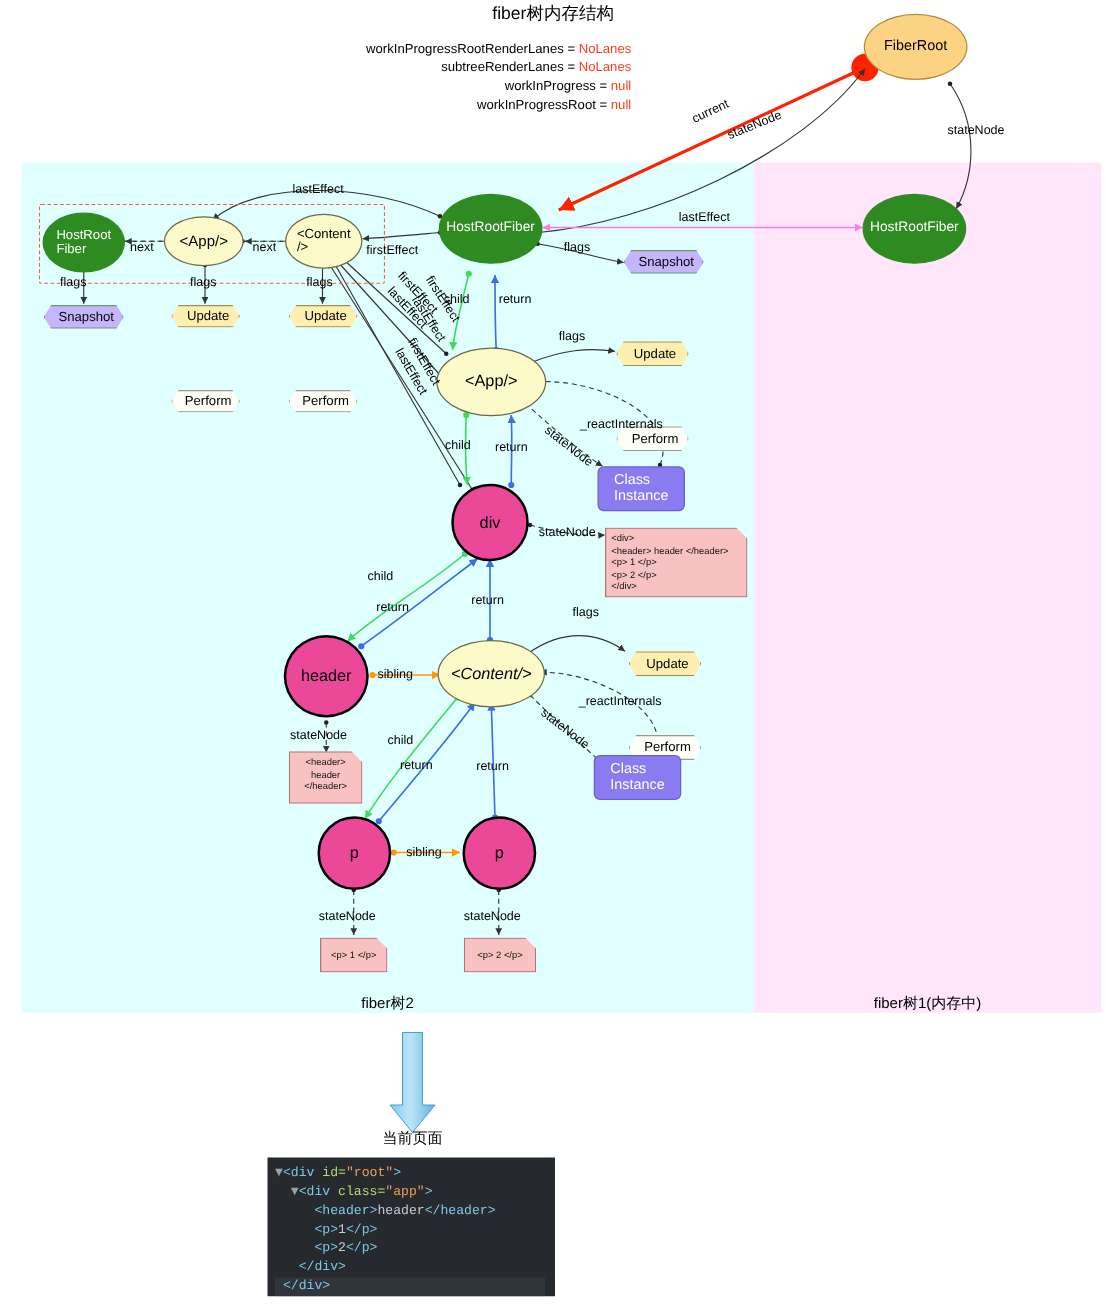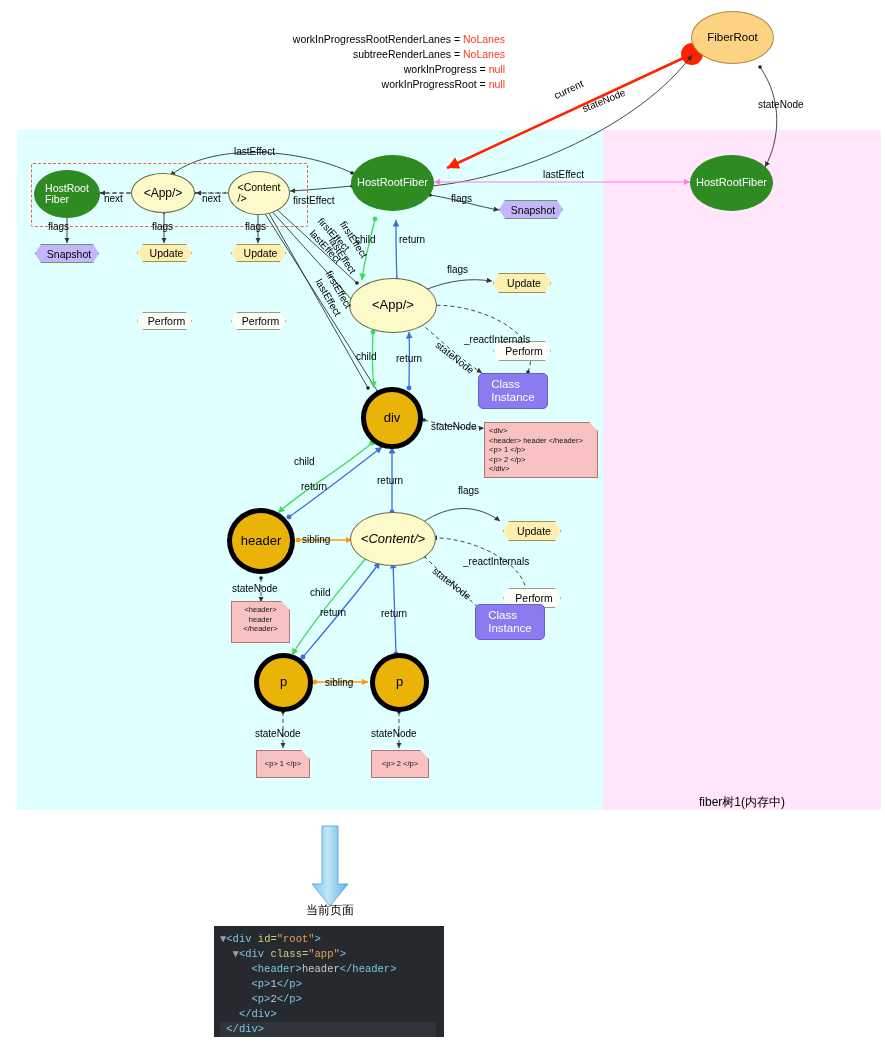--- a/index.html
+++ b/index.html
@@ -74,22 +74,22 @@
     background: #fcfac8;
     border: 1px solid #6b6b4a;
     color: #000;
   }
   .n-orange {
     background: #fcd283;
     border: 1px solid #b08a3e;
     color: #000;
   }
   .n-white {
-    background: #eab308;
-    border: 5px solid #000000;
+    background: #ec4899;
+    border: 2px solid #000000;
     color: #000;
   }
 
   
   #effect-box {
     position: absolute;
     left: 31px; top: 163px;
     width: 277px; height: 64px;
     border: 1.4px dashed #ff5a3c;
     border-radius: 2px;
@@ -298,20 +298,21 @@
 
       <path d="M283,712 L283,748" stroke-dasharray="4 3" marker-start="url(#dot)" marker-end="url(#ah)"></path>
       <path d="M399,712 L399,748" stroke-dasharray="4 3" marker-start="url(#dot)" marker-end="url(#ah)"></path>
     </g>
 
     <g>
       <path d="M322,826 L338,826 L338,884 L348,884 L330,906 L312,884 L322,884 Z" fill="url(#bluearrow)" stroke="#4a9fcf" stroke-width="0.8"></path>
     </g>
   </svg>
 
+  <div class="title" id="doc-title">fiber树内存结构</div>
 
   <div id="props">
     <div><span>workInProgressRootRenderLanes = </span><span class="v">NoLanes</span></div>
     <div><span>subtreeRenderLanes = </span><span class="v">NoLanes</span></div>
     <div><span>workInProgress = </span><span class="v">null</span></div>
     <div><span>workInProgressRoot = </span><span class="v">null</span></div>
   </div>
 
   <div id="effect-box"></div>
 
@@ -415,20 +416,21 @@
   <div class="elabel" style="left:464px;top:334px;">_reactInternals</div>
   <div class="elabel" style="left:463px;top:556px;">_reactInternals</div>
 
   <div class="elabel" style="left:313px;top:229px;transform:rotate(47deg);">firstEffect</div>
   <div class="elabel" style="left:305px;top:241px;transform:rotate(47deg);">lastEffect</div>
   <div class="elabel" style="left:318px;top:284px;transform:rotate(60deg);">firstEffect</div>
   <div class="elabel" style="left:308px;top:292px;transform:rotate(60deg);">lastEffect</div>
   <div class="elabel" style="left:333px;top:234px;transform:rotate(57deg);">firstEffect</div>
   <div class="elabel" style="left:322px;top:250px;transform:rotate(57deg);">lastEffect</div>
 
+  <div class="title caption" style="left:17px;top:794px;width:586px;">fiber树2</div>
   <div class="title caption" style="left:603px;top:794px;width:278px;">fiber树1(内存中)</div>
 
   <div class="title" style="left:270px;top:902px;width:120px;font-size:12px;">当前页面</div>
 
   <div id="code-panel">
     <div class="ln"><span class="tri">▼</span><span class="tw">&lt;div </span><span class="at">id=</span><span class="st">"root"</span><span class="tw">&gt;</span></div>
     <div class="ln">  <span class="tri">▼</span><span class="tw">&lt;div </span><span class="at">class=</span><span class="st">"app"</span><span class="tw">&gt;</span></div>
     <div class="ln">     <span class="tw">&lt;header&gt;</span><span class="pn">header</span><span class="tw">&lt;/header&gt;</span></div>
     <div class="ln">     <span class="tw">&lt;p&gt;</span><span class="pn">1</span><span class="tw">&lt;/p&gt;</span></div>
     <div class="ln">     <span class="tw">&lt;p&gt;</span><span class="pn">2</span><span class="tw">&lt;/p&gt;</span></div>

